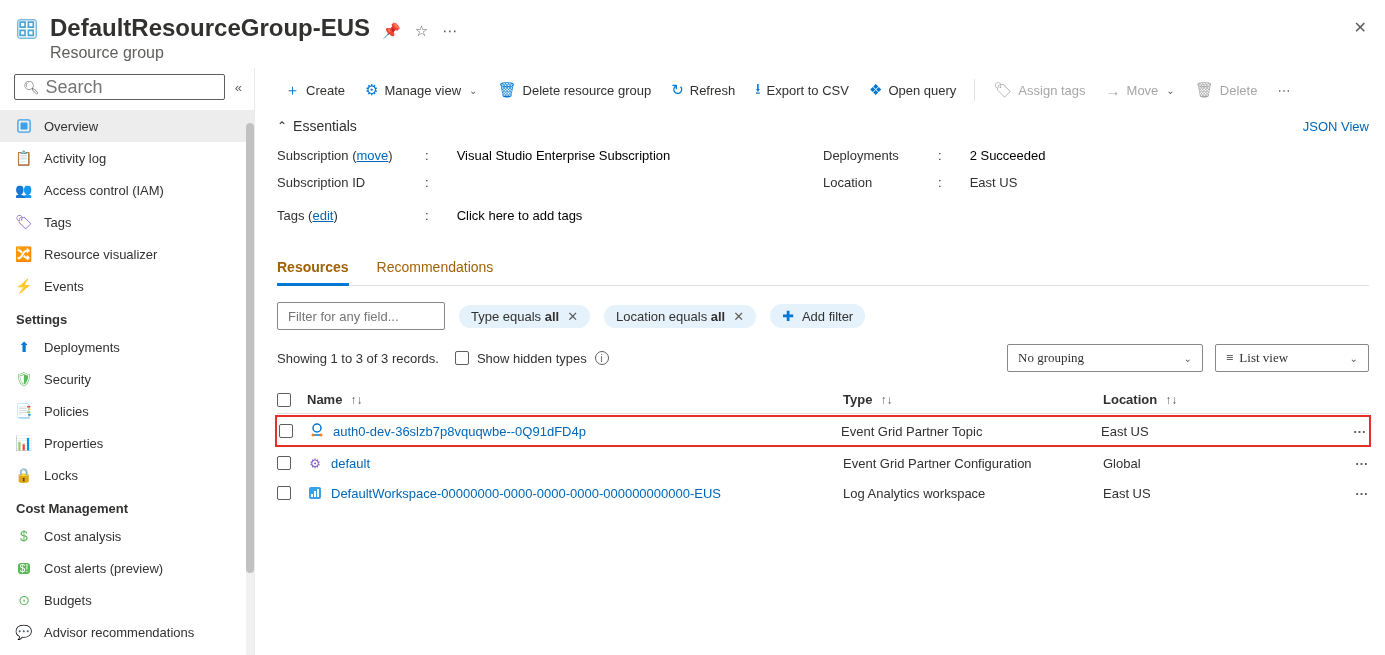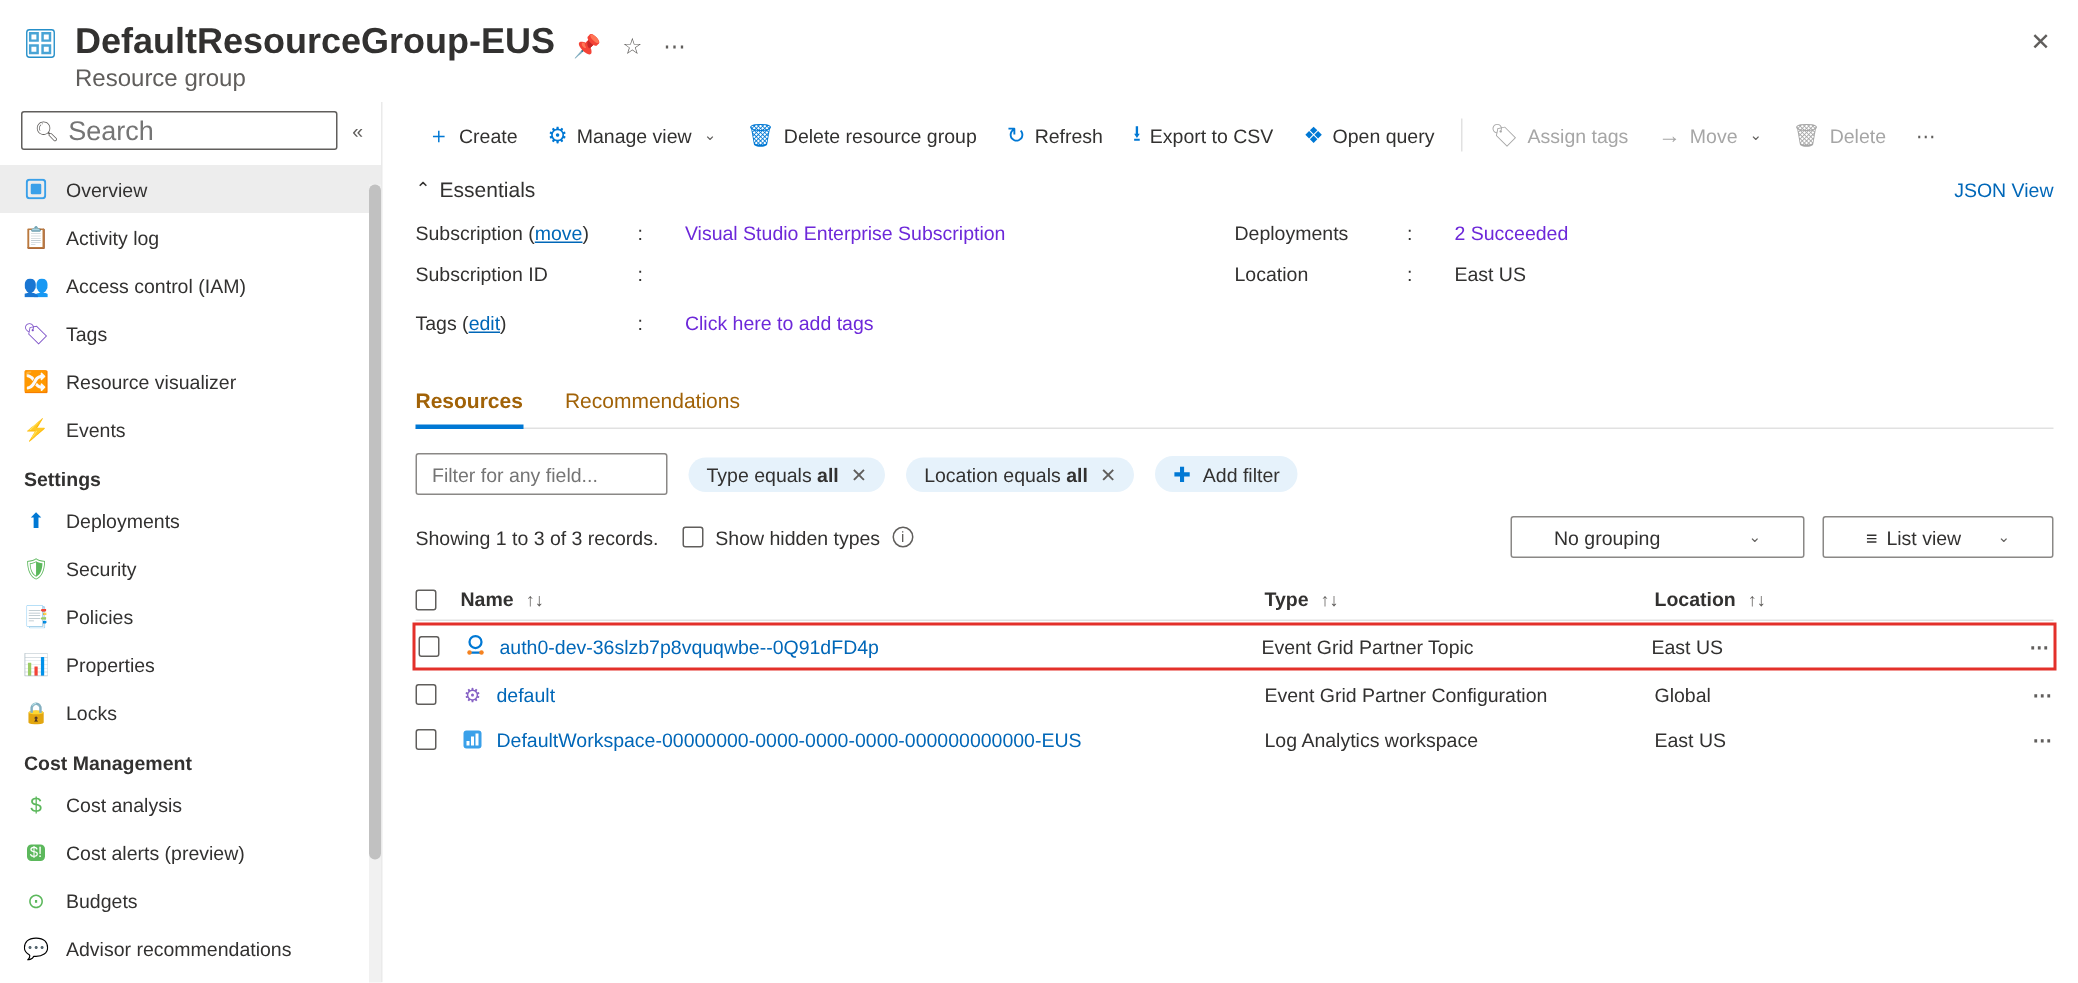--- a/index.html
+++ b/index.html
@@ -41,39 +41,39 @@
 
 .essentials-row { display:flex; align-items:center; justify-content:space-between; margin-top:6px; }
 .essentials-toggle { display:flex; align-items:center; gap:6px; font-size:14px; font-weight: 400; cursor:pointer; }
 .jsonview { color:#0067b8; font-size:13px; cursor:pointer; }
 
 .kv-grid { display:flex; margin-top: 14px; }
 .kv-col { flex:1; }
 .kv { display:flex; margin-bottom: 12px; font-size:13px;gap:20px; }
 .kv .k { width: 128px; color:#323130; }
 .kv .v { color:#323130; }
-.kv .v a { color:#6d28d9;text-align:center; }
+.kv .v a { color:#000000;text-align:center; }
 .link-action { color:#0067b8; text-decoration: underline; cursor:pointer; }
 
 .tabs { display:flex; gap: 28px; border-bottom: 1px solid #e1e1e1; margin-top: 16px; }
 .tab { padding: 8px 0 8px 0; cursor:pointer; font-size:14px; color:#a16207; }
 .tab.active { font-weight:600; border-bottom: 3px solid #0078d4; margin-bottom:-1px; }
 
 .filters { display:flex; align-items:center; gap: 14px; margin-top: 16px; }
 .filter-input { border:1px solid #8a8886; border-radius:2px; padding: 4px 10px; width: 168px; height:28px; font-size:13px; outline:none; font-family:inherit; }
 .pill { background:#e6f2fb; border-radius: 16px; padding: 4px 12px; font-size:13px; display:flex; align-items:center; gap:8px; }
 .pill .x { color:#605e5c; cursor:pointer; font-size:13px; }
 .pill .plus { color:#0078d4; font-size:14px; }
 
 .meta-row { display:flex; justify-content: space-between; margin-top: 14px; }
 .meta-left { display:flex; align-items:center; gap:16px; font-size:13px; }
 .chk { width:14px; height:14px; border:1px solid #605e5c; display:inline-block; background:#fff; border-radius: 2px;}
 .info { display:inline-flex; width:14px; height:14px; border:1px solid #605e5c; border-radius:50%; align-items:center; justify-content:center; font-size:10px; color:#605e5c; }
 .meta-right { display:flex; gap:12px; }
-.dropdown { border:1px solid #8a8886; border-radius:2px; padding: 4px 28px; height:28px; font-size:13px; display:flex; align-items:center; gap:10px; background:#fff; cursor:pointer; }
+.dropdown { border:1px solid #8a8886; border-radius:2px; padding: 4px 10px; height:28px; font-size:13px; display:flex; align-items:center; gap:10px; background:#fff; cursor:pointer;font-family:Liberation Serif, serif; }
 .dropdown.wide { width: 196px; justify-content:space-between; }
 .dropdown.narrow { width: 154px; justify-content: space-between;}
 
 .table { margin-top: 14px; }
 .thead { display:flex; align-items:center; border-bottom: 1px solid #e1e1e1; padding: 6px 0; font-size:13px; font-weight:600; }
 .col-chk { width: 30px; display:flex; align-items:center; }
 .col-name { flex: 1 1 520px; display:flex; align-items:center; gap:8px; }
 .col-type { flex: 0 0 260px; display:flex; align-items:center; gap:8px; }
 .col-loc { flex: 0 0 230px; display:flex; align-items:center; gap:8px; }
 .col-act { width: 36px; text-align:right; color:#605e5c; }

